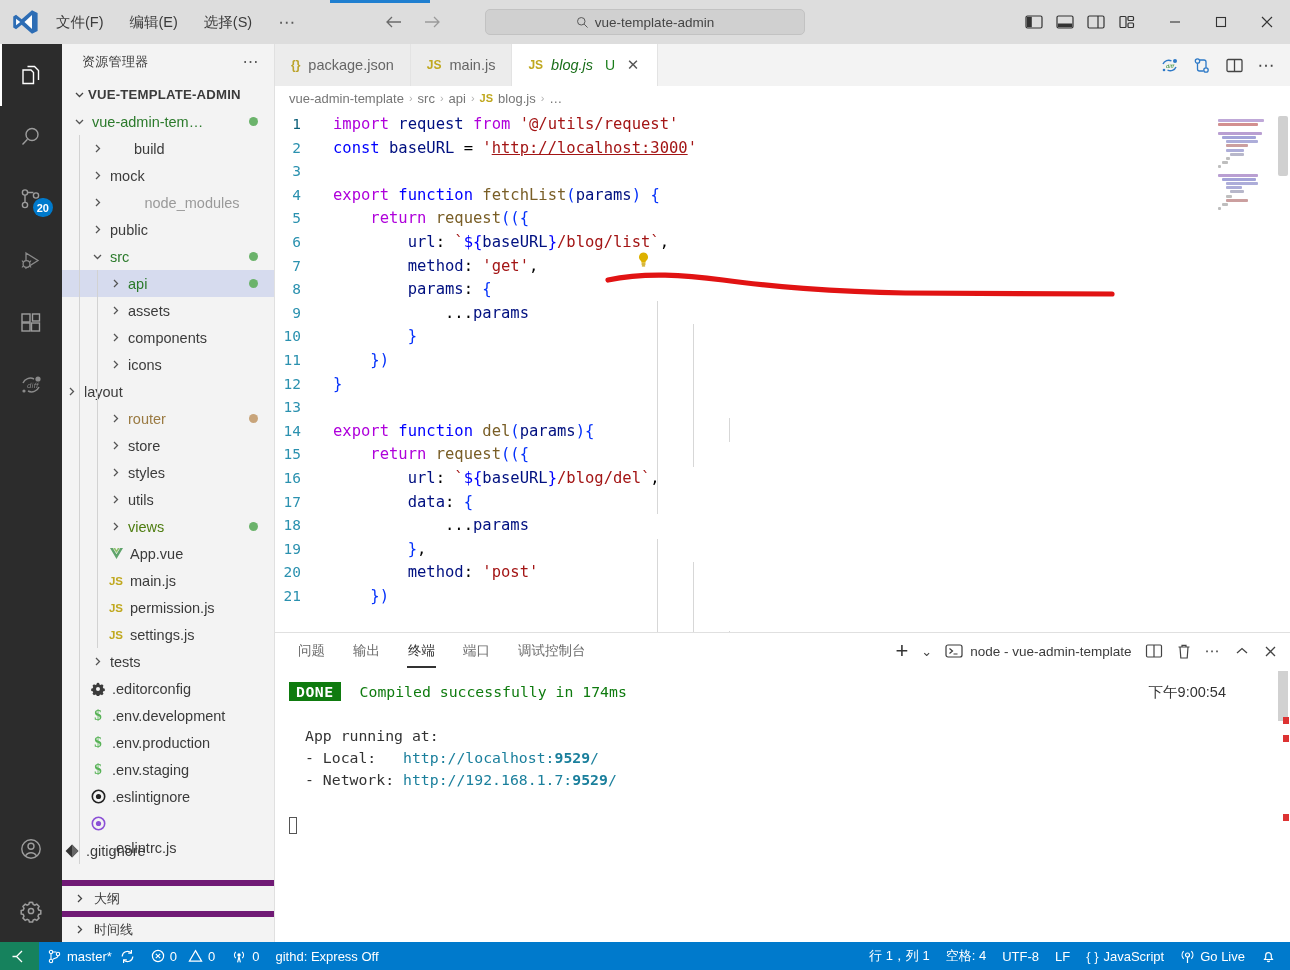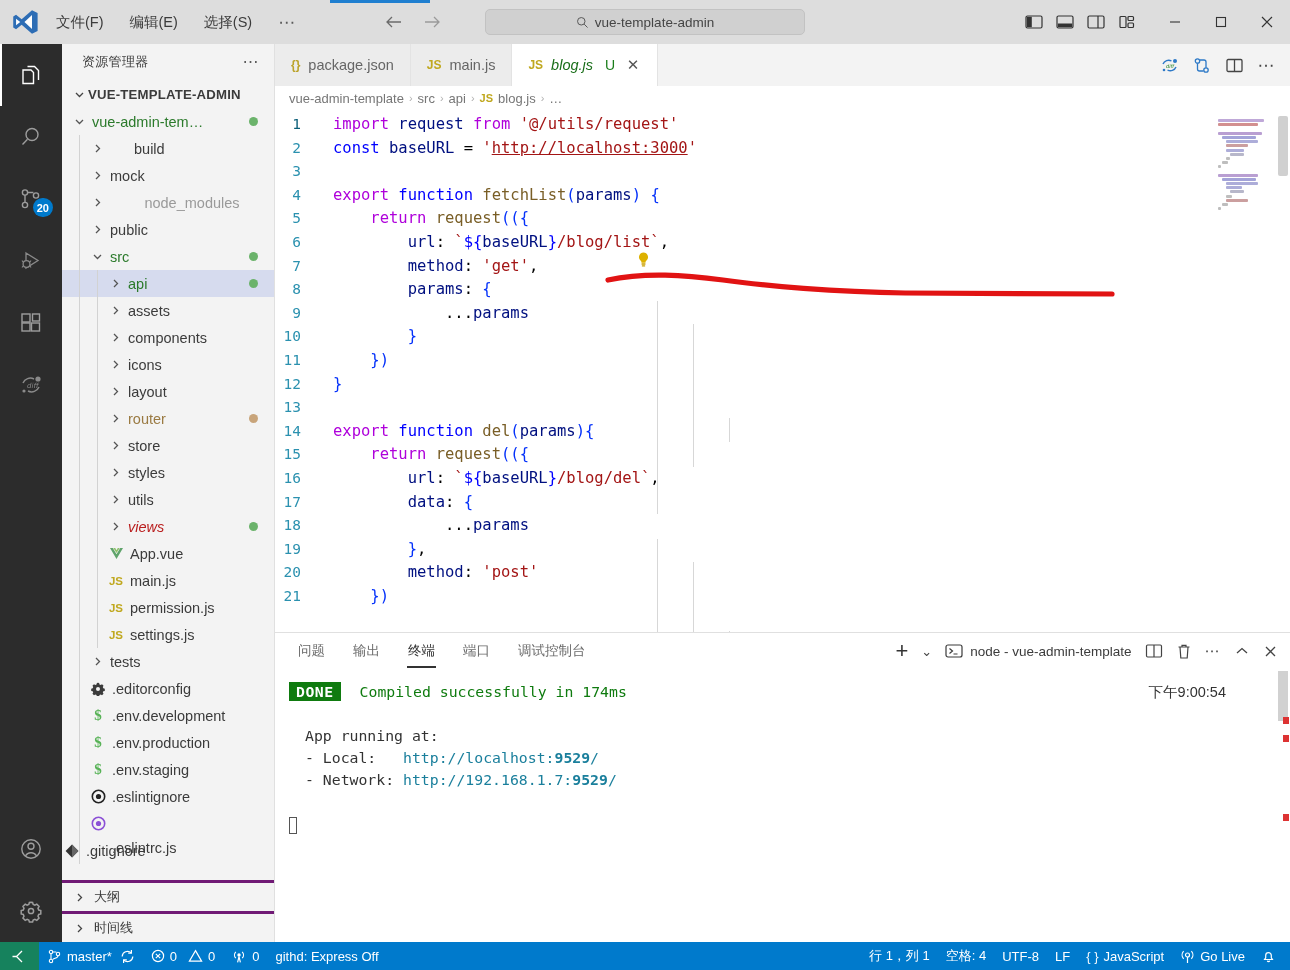--- a/index.html
+++ b/index.html
@@ -87,21 +87,21 @@
   .tree-row.root { font-weight: bold; font-size: 13.2px; letter-spacing: .2px; }
   .chev { width: 18px; display: inline-flex; align-items: center; justify-content: center; color: #5a5a5a; flex: none; }
   .ficon { width: 20px; display: inline-flex; align-items: center; justify-content: center; flex: none; font-size: 12px; font-weight: bold; }
   .tree-label { flex: 1; overflow: hidden; text-overflow: ellipsis; }
   .dot { width: 9px; height: 9px; border-radius: 50%; margin-right: 16px; flex: none; }
   .dot.green { background: #6bb36b; }
   .dot.tan { background: #c8a47a; }
   .indent-guide { position: absolute; top: 0; bottom: 0; width: 1px; background: #d2d2d2; }
   .sb-section {
     height: 31px; display: flex; align-items: center; gap: 6px;
-    padding-left: 8px; border-top: 3px solid #701a75;
+    padding-left: 8px; border-top: 6px solid #701a75;
     font-size: 13px; color: #3b3b3b; cursor: pointer;
   }
 
   
   .editor-col { flex: 1; display: flex; flex-direction: column; min-width: 0; background: #ffffff; }
 
   .tabsbar { height: 42px; min-height: 42px; background: #f3f3f3; display: flex; align-items: stretch; position: relative; }
   .tab {
     display: flex; align-items: center; gap: 8px; padding: 0 16px;
     background: #ececec; border-right: 1px solid #e3e3e3;
@@ -455,21 +455,21 @@
             <div class="tree-row" style="padding-left: 44px;">
               <div class="indent-guide" style="left: 17px;"></div>
               <div class="indent-guide" style="left: 35px;"></div>
               <span class="chev">
                 <svg width="11" height="11" viewBox="0 0 11 11">
                   <path d="M4 2 L7.5 5.5 L4 9" stroke="#555" stroke-width="1.3" fill="none"></path>
                 </svg>
               </span>
               <span class="tree-label" style="padding-left: 4px;">icons</span>
             </div>
-            <div class="tree-row" style="padding-left: 44px;">
+            <div class="tree-row" style="">
               <div class="indent-guide" style="left: 17px;"></div>
               <div class="indent-guide" style="left: 35px;"></div>
               <span class="chev">
                 <svg width="11" height="11" viewBox="0 0 11 11">
                   <path d="M4 2 L7.5 5.5 L4 9" stroke="#555" stroke-width="1.3" fill="none"></path>
                 </svg>
               </span>
               <span class="tree-label" style="padding-left: 4px;">layout</span>
             </div>
             <div class="tree-row" style="padding-left: 44px;">
@@ -514,21 +514,21 @@
               <span class="tree-label" style="padding-left: 4px;">utils</span>
             </div>
             <div class="tree-row" style="padding-left: 44px;">
               <div class="indent-guide" style="left: 17px;"></div>
               <div class="indent-guide" style="left: 35px;"></div>
               <span class="chev">
                 <svg width="11" height="11" viewBox="0 0 11 11">
                   <path d="M4 2 L7.5 5.5 L4 9" stroke="#555" stroke-width="1.3" fill="none"></path>
                 </svg>
               </span>
-              <span class="tree-label" style="color: #b91c1c; padding-left: 4px; font-style: italic;">views</span>
+              <span class="tree-label" style="color: #4d7c0f; padding-left: 4px;">views</span>
               <span class="dot green"></span>
             </div>
             <div class="tree-row" style="padding-left: 44px;">
               <div class="indent-guide" style="left: 17px;"></div>
               <div class="indent-guide" style="left: 35px;"></div>
               <span class="ficon">
                 <svg width="15" height="13" viewBox="0 0 15 13">
                   <path d="M1 1 L7.5 12 L14 1 H11.2 L7.5 7.2 L3.8 1 Z" fill="#5fa36b"></path>
                   <path d="M4.3 1 L7.5 6 L10.7 1 H8.8 L7.5 3.2 L6.2 1 Z" fill="#8dc06a"></path>
                 </svg>

